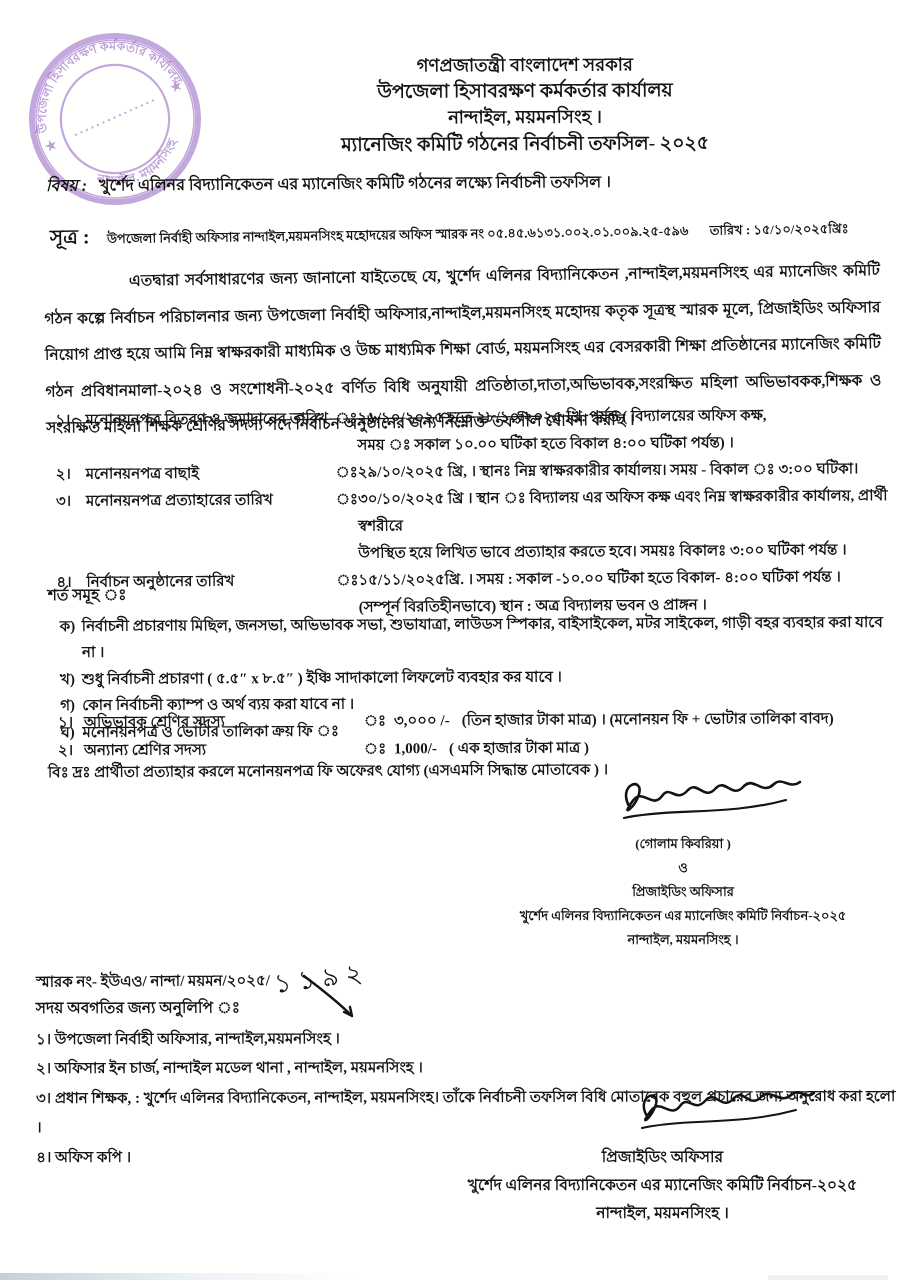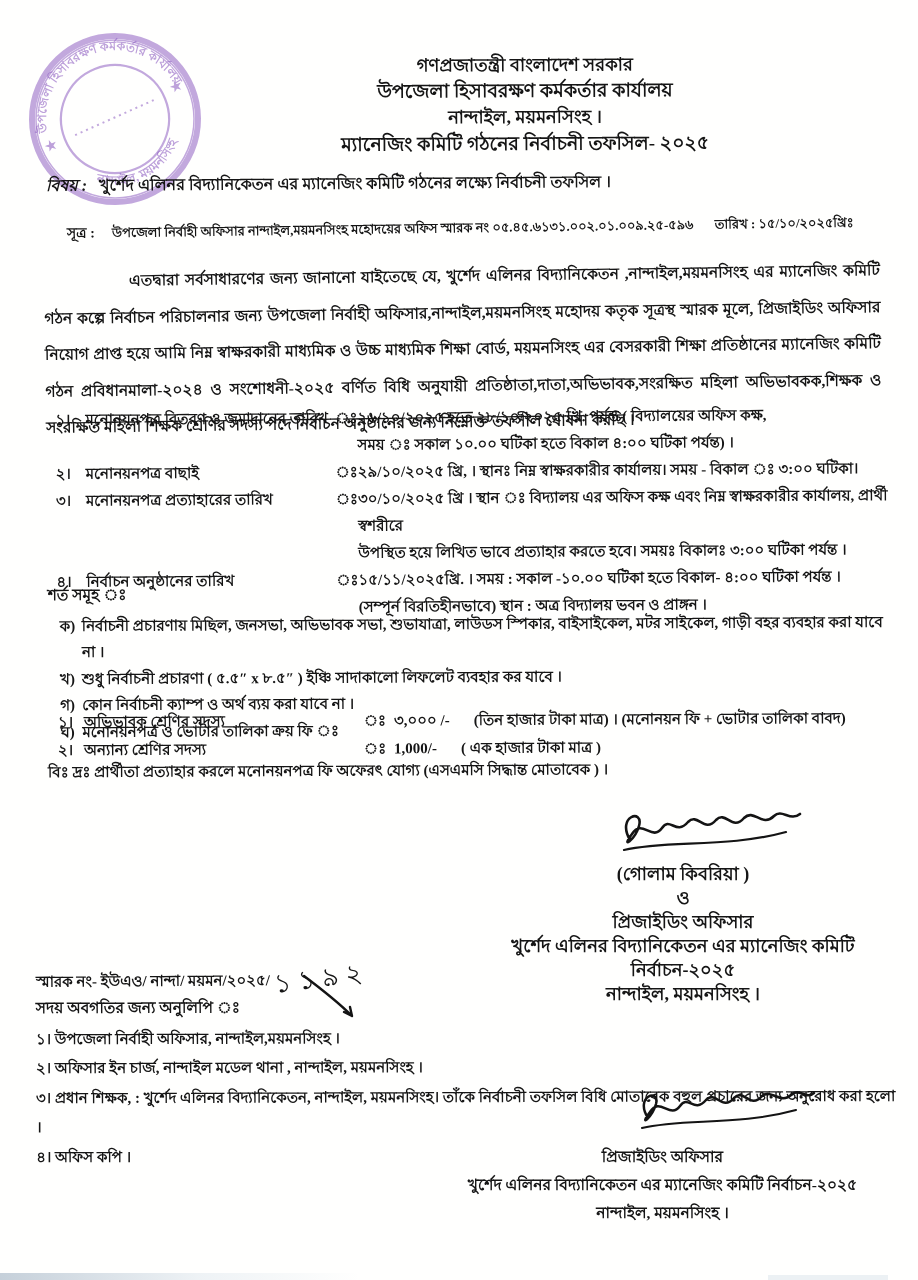--- a/index.html
+++ b/index.html
@@ -18,21 +18,21 @@
   .header .h1{font-size:18px;}
   .header .h2{font-size:19px;}
   .header .h3{font-size:18px;}
   .header .h4{font-size:19px;margin-top:1px;}
   
   .stamp{position:absolute;left:10px;top:24px;width:210px;height:185px;opacity:.85;filter:blur(.4px);}
   
   .subject{position:absolute;left:46px;top:170px;width:845px;font-size:16px;transform:rotate(-0.4deg);}
   .subject .lbl{margin-right:8px;font-style:italic;}
   .source{position:absolute;left:50px;top:216px;width:860px;font-size:13px;transform:rotate(-0.8deg);}
-  .source .lbl{margin-right:14px;font-size:14px;margin-left:17px;}
+  .source .lbl{margin-right:14px;font-size:20px;}
   .source .dt{margin-left:18px;}
   
   .para{
     position:absolute;left:45px;top:258px;width:836px;
     font-size:15.5px;line-height:36.5px;text-align:justify;
     text-indent:85px;transform:rotate(-0.8deg);
   }
   
   .schedule{position:absolute;left:56px;top:404px;width:840px;font-size:15px;transform:rotate(-0.4deg);}
   .srow{display:flex;align-items:flex-start;line-height:27px;}
@@ -45,24 +45,24 @@
   .conds .title{margin-bottom:4px;font-size:15.5px;}
   .crow{display:flex;}
   .crow .no{width:34px;flex:none;padding-left:12px;box-sizing:border-box;}
   .crow .tx{flex:1;}
   
   .fees{position:absolute;left:48px;top:706px;width:850px;font-size:15px;line-height:28px;transform:rotate(-0.3deg);}
   .frow{display:flex;}
   .frow .no{width:36px;flex:none;padding-left:10px;box-sizing:border-box;}
   .frow .lab{width:280px;flex:none;}
   .frow .sep{width:30px;flex:none;}
-  .frow .amt{margin-right:24px;text-align:center;}
+  .frow .amt{margin-right:12px;text-align:center;}
   .note{position:absolute;left:48px;top:758px;width:840px;font-size:15px;transform:rotate(-0.3deg);}
   
-  .sign1{position:absolute;left:468px;top:806px;width:430px;text-align:center;font-size:18px;line-height:24px;}
+  .sign1{position:absolute;left:468px;top:774px;width:430px;text-align:center;font-size:13px;line-height:24px;}
   .sign1 .scribble{margin:0 0 0 60px;}
   .sign1 .nm{margin-top:-6px;}
   .sign1 .date{text-align:left;padding-left:110px;margin-top:2px;}
   
   .memo{position:absolute;left:36px;top:956px;width:520px;font-size:15px;transform:rotate(-0.4deg);}
   .memo .hand{font-size:26px;letter-spacing:7px;display:inline-block;transform:rotate(-7deg) translateY(2px);font-weight:400;}
   .memo-arrow{position:absolute;left:300px;top:972px;}
   .copies{position:absolute;left:36px;top:992px;width:860px;font-size:15px;line-height:29.5px;transform:rotate(-0.15deg);}
   .copies .title{font-size:15.5px;margin-bottom:2px;}
   

